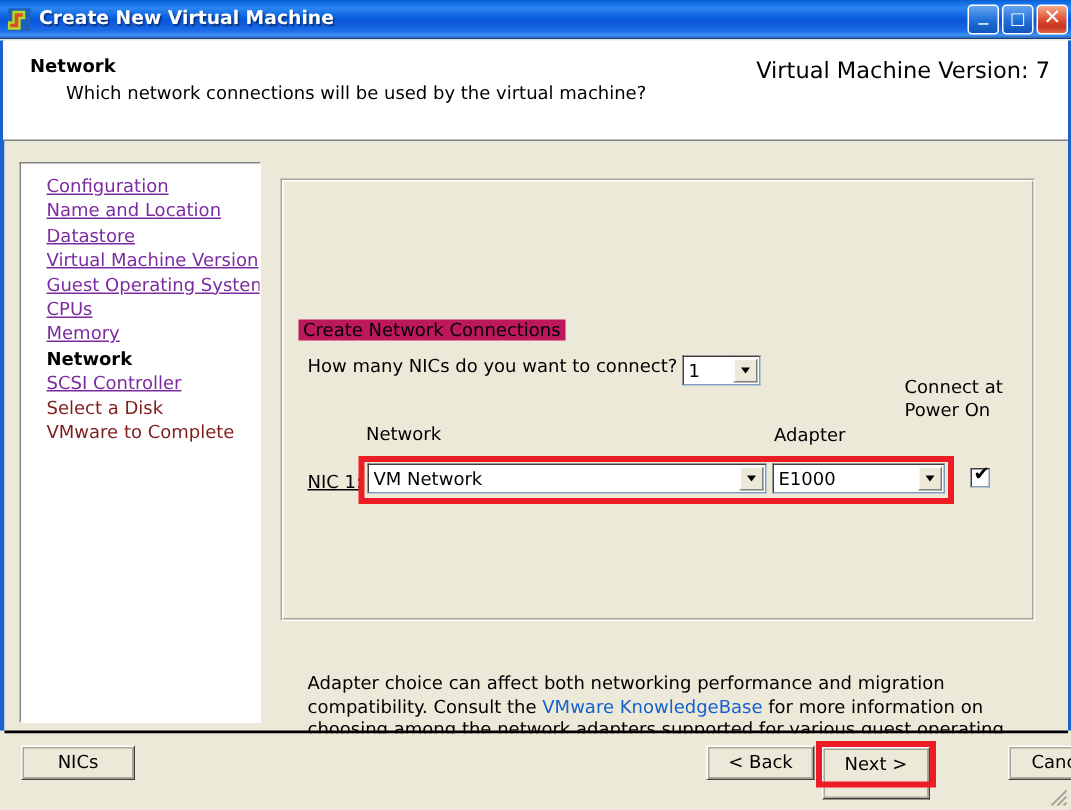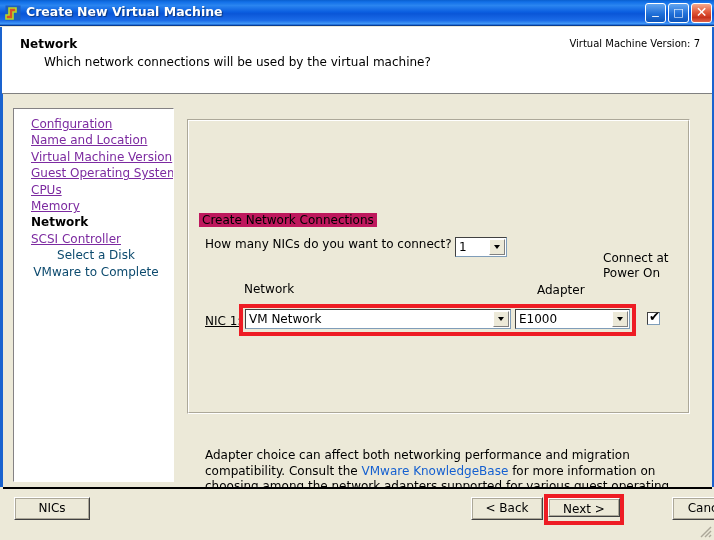--- a/index.html
+++ b/index.html
@@ -96,21 +96,21 @@
   }
   #header-subtitle {
     position: absolute;
     left: 42px; top: 28px;
     font-size: 12px;
     color: #000000;
   }
   #header-version {
     position: absolute;
     right: 12px; top: 11px;
-    font-size: 10px;
+    font-size: 15px;
     color: #000000;
     white-space: nowrap;
   }
 
   
   #left-stripe {
     position: absolute;
     left: 0; top: 27px;
     width: 3px; height: 460px;
     background: #1a63cf;
@@ -159,24 +159,23 @@
     color: #7c2aa0;
     text-decoration: underline;
   }
   .nav-item.current {
     color: #000000;
     font-weight: bold;
     text-decoration: none;
     cursor: default;
   }
   .nav-item.disabled {
-    color: #0c4a6e;
+    color: #7f1d1d;
     text-decoration: none;
     cursor: default;
-    text-align: center;
   }
 
   
   #groupbox {
     position: absolute;
     left: 184px; top: 24px;
     width: 503px;
     height: 295px;
     border: 1px solid #ffffff;
     border-top-color: #aca899;
@@ -255,21 +254,21 @@
 
   
   #col-network {
     position: absolute;
     left: 241px; top: 187px;
     font-size: 12px; color: #000000;
   }
   #col-adapter {
     position: absolute;
     left: 513px; top: 188px;
-    font-size: 12px; color: #000000; margin-left: 21px;
+    font-size: 12px; color: #000000;
   }
   #col-connect {
     position: absolute;
     left: 600px; top: 156px;
     width: 78px;
     text-align: left;
     font-size: 12px; color: #000000;
     line-height: 14.5px;
   }
 
@@ -356,21 +355,21 @@
     cursor: pointer;
     outline: 1px solid #aca899;
     outline-offset: -2px;
   }
   .btn span {
     display: block;
     line-height: 21px;
   }
   #btn-help   { left: 14px;  top: 497px; width: 76px; height: 23px; }
   #btn-back   { left: 471px; top: 497px; width: 72px; height: 23px; }
-  #btn-next   { left: 548px; top: 498px; width: 72px; height: 19px; }
+  #btn-next   { left: 548px; top: 498px; width: 72px; height: 35px; }
   #btn-cancel { left: 632px; top: 497px; width: 72px; height: 23px; margin-left: 40px; }
 
   #resize-grip {
     position: absolute;
     right: 2px; bottom: 2px;
     width: 14px; height: 14px;
   }
 </style>
 </head>
 <body>
@@ -403,20 +402,21 @@
     <div id="header-subtitle">Which network connections will be used by the virtual machine?</div>
     <div id="header-version">Virtual Machine Version: 7</div>
   </div>
 
   <div id="body-area">
 
     <div id="sidebar">
       <div id="sidebar-inner">
           <div class="nav-item link">Configuration</div>
           <div class="nav-item link">Name and Location</div>
+          <div class="nav-item link">Datastore</div>
           <div class="nav-item link">Virtual Machine Version</div>
           <div class="nav-item link">Guest Operating System</div>
           <div class="nav-item link">CPUs</div>
           <div class="nav-item link">Memory</div>
           <div class="nav-item current">Network</div>
           <div class="nav-item link">SCSI Controller</div>
           <div class="nav-item disabled">Select a Disk</div>
           <div class="nav-item disabled">VMware to Complete</div>
         </div>
     </div>

